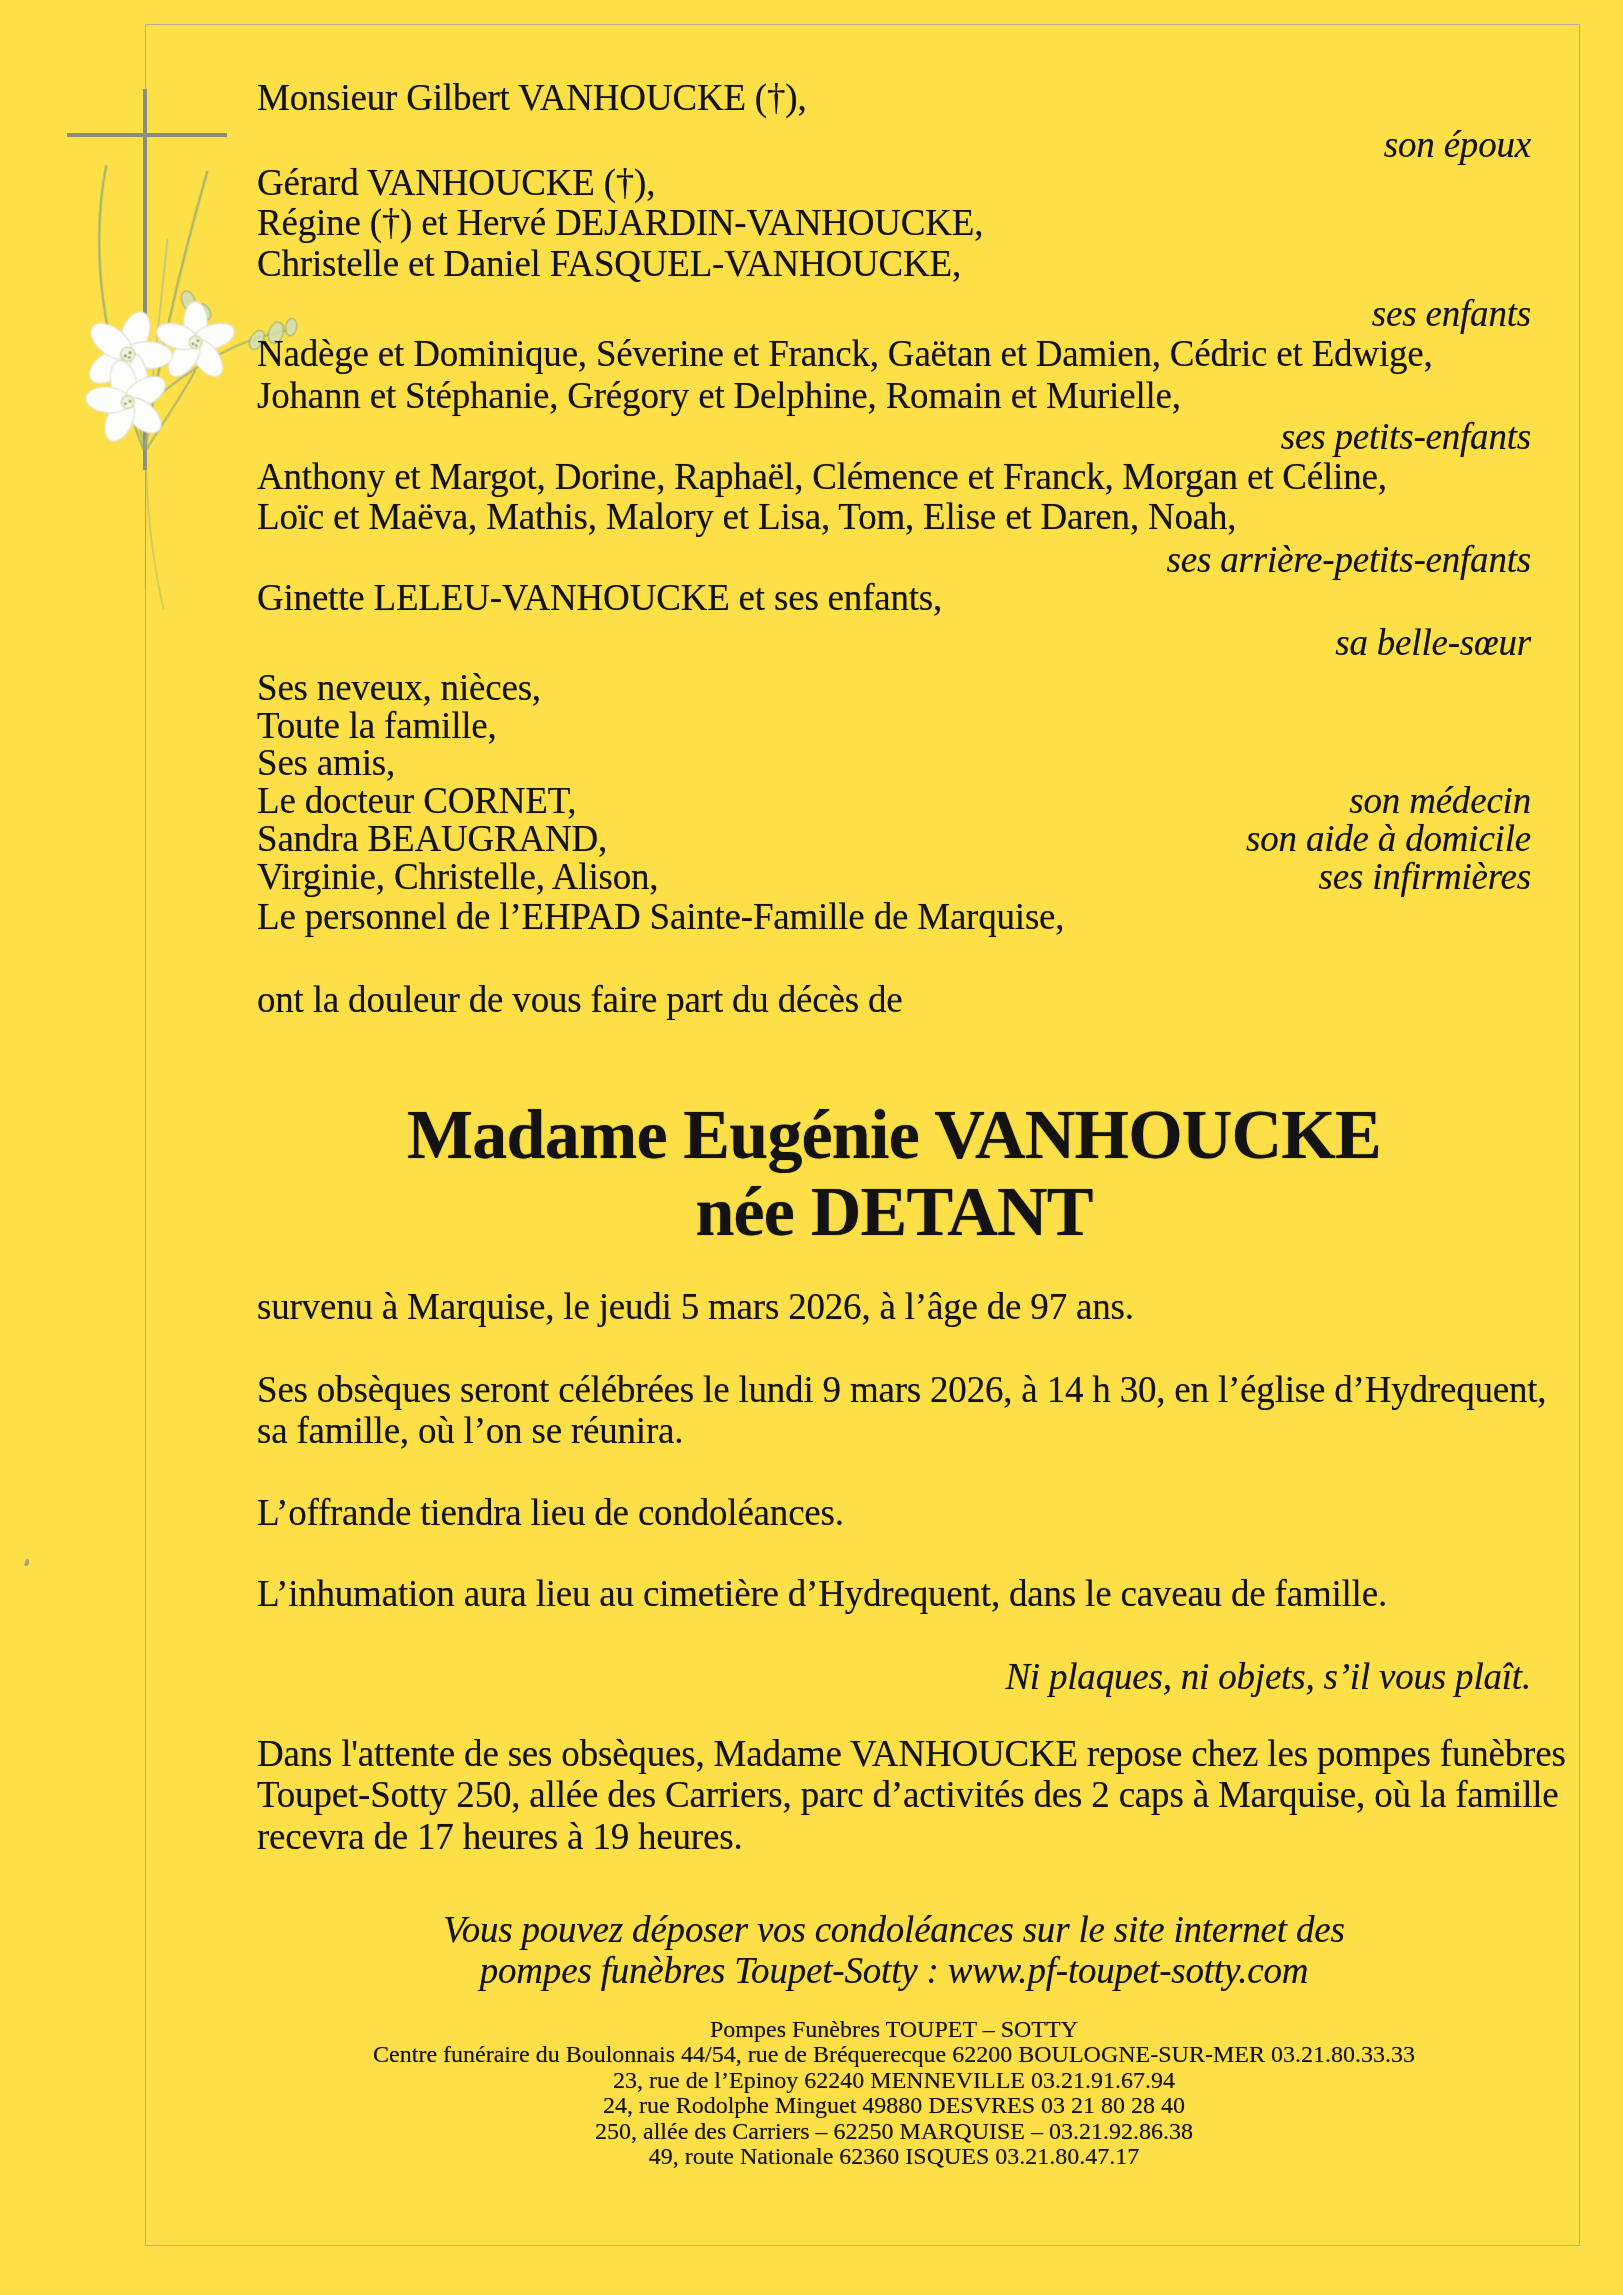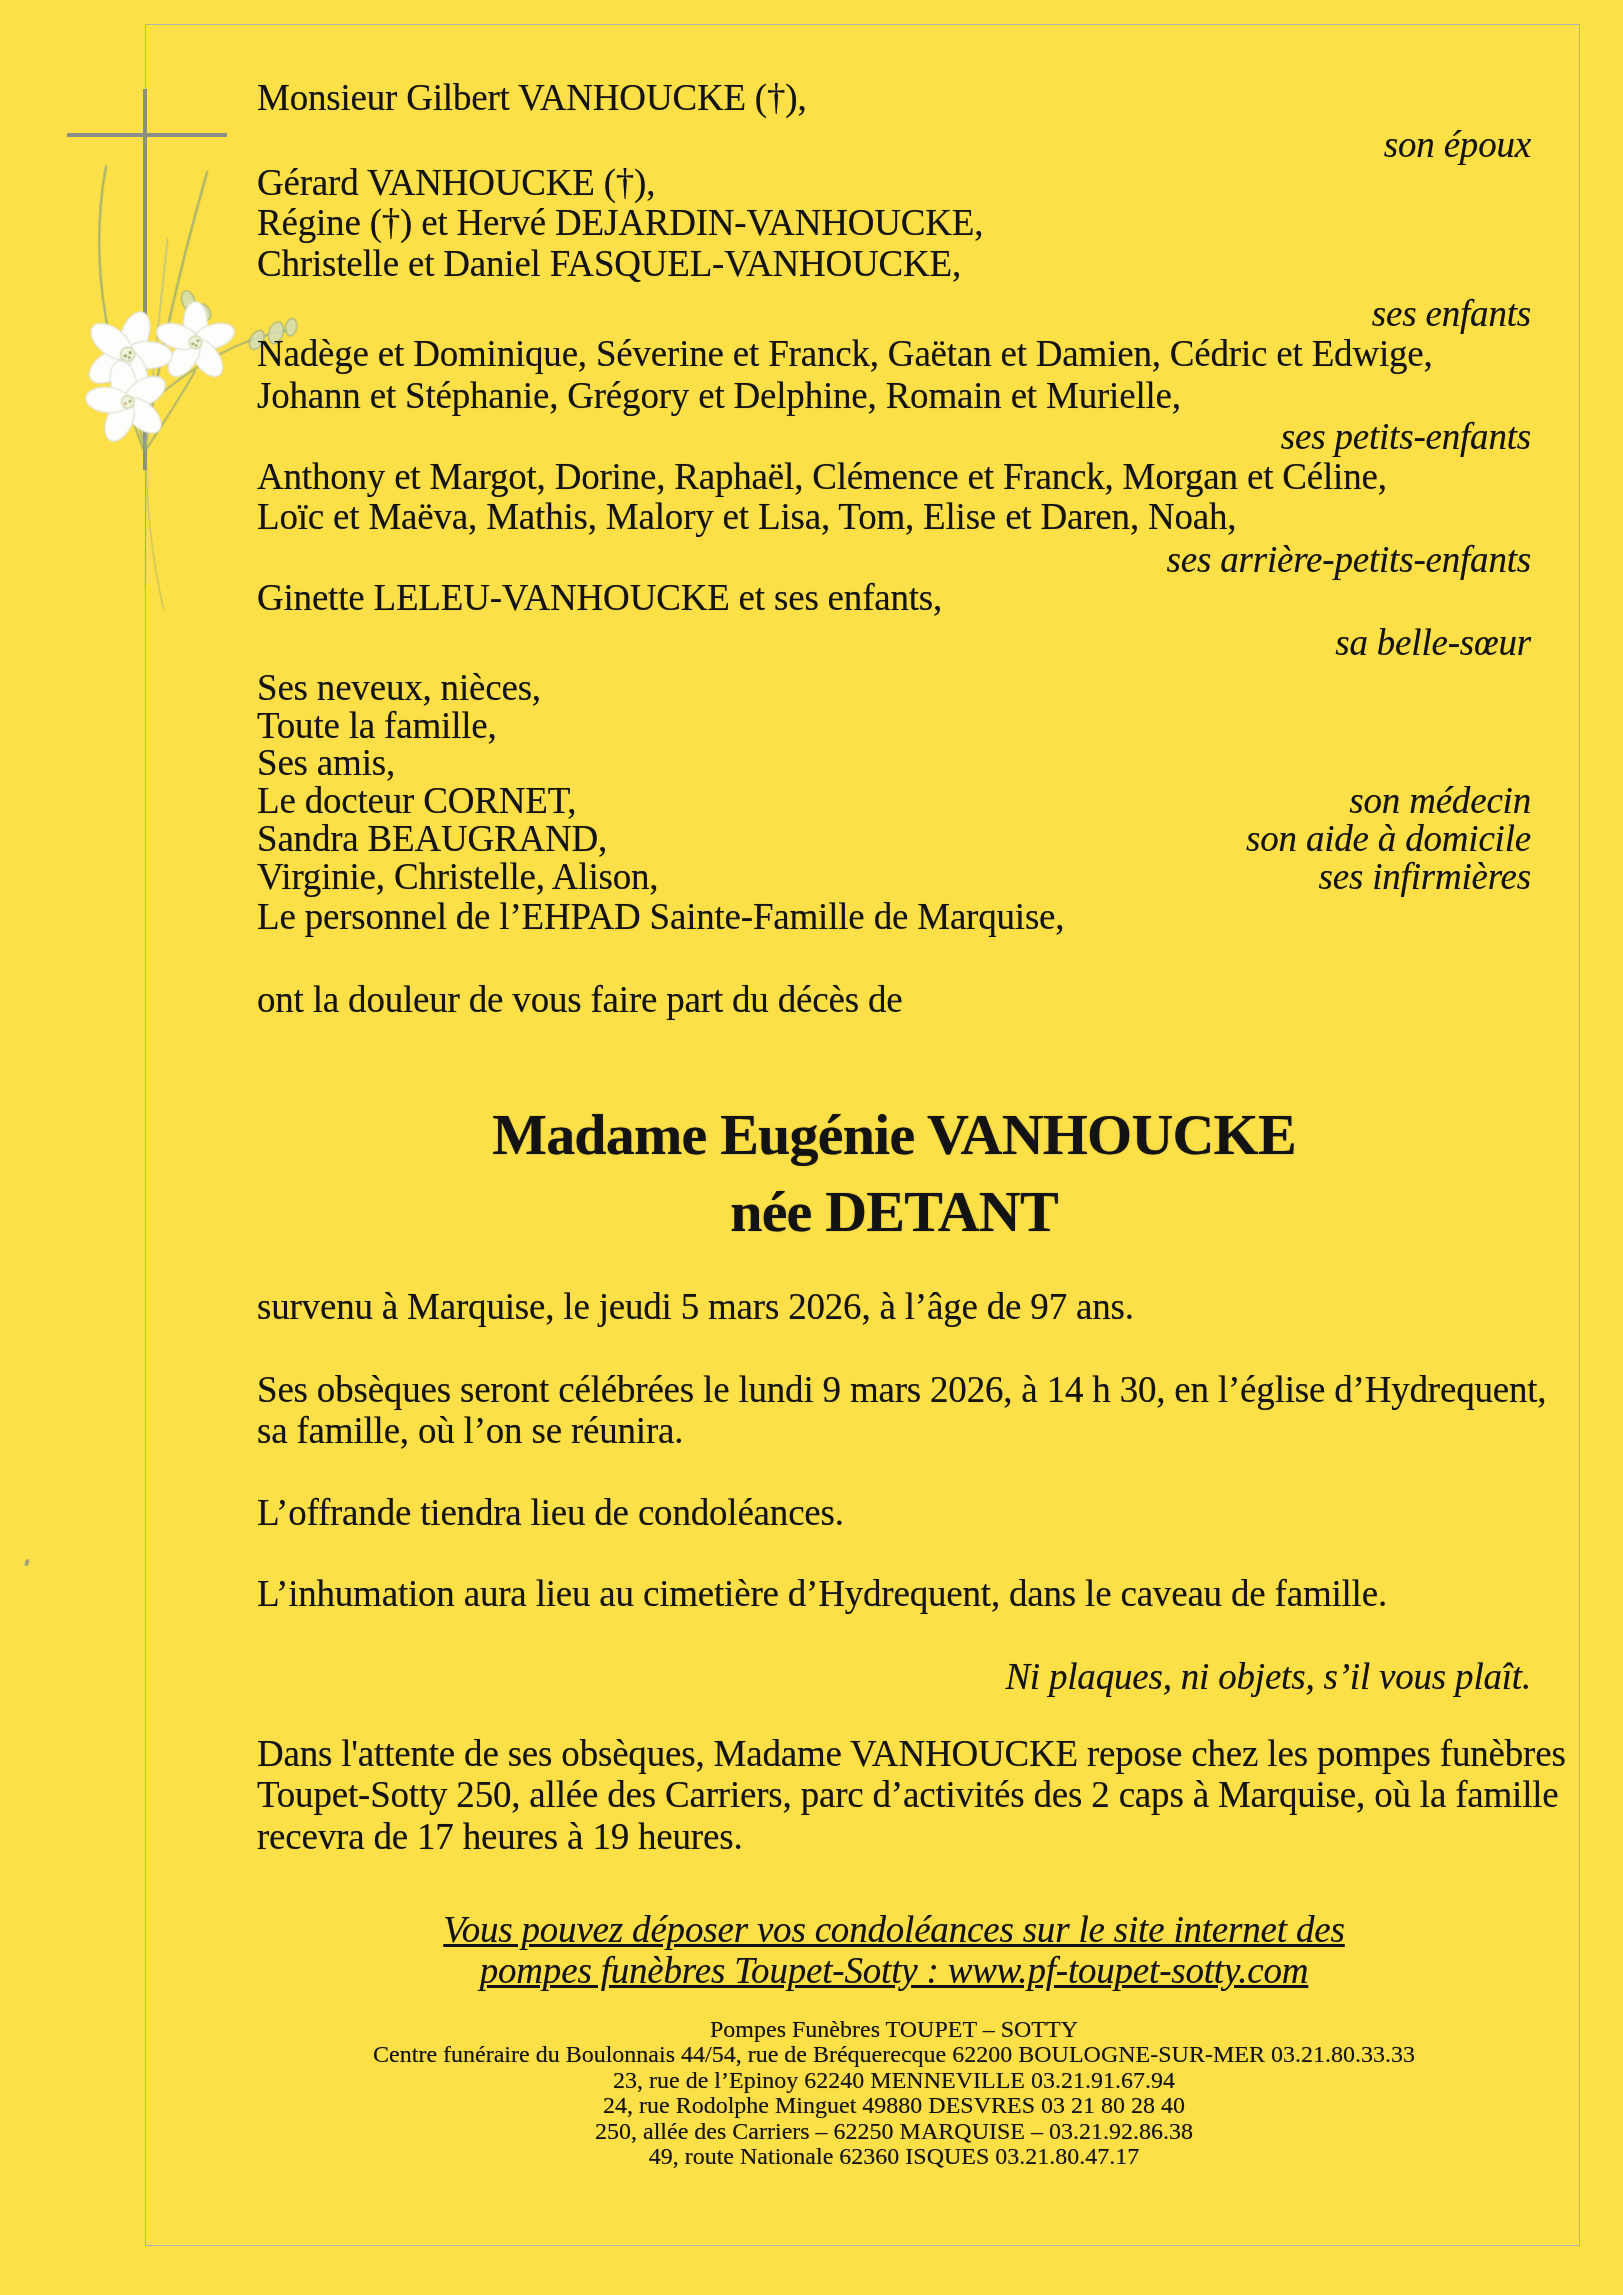--- a/index.html
+++ b/index.html
@@ -21,22 +21,22 @@
   .speck{position:absolute;left:25px;top:1559px;width:4px;height:7.2px;background:#8f8f8b;border-radius:50% 50% 50% 0;transform:rotate(12deg);opacity:.8;}
   .row{
     position:absolute;left:257px;width:1274px;
     font-size:37px;line-height:41px;letter-spacing:-0.2px;
     white-space:nowrap;
     text-shadow:0 0 0.8px rgba(10,10,10,.45);
   }
   .rel{position:absolute;right:0;top:0;font-style:italic;}
   .lbl-row{text-align:right;font-style:italic;}
   .center{text-align:center;}
-  .italic{font-style:italic;text-decoration:underline;}
-  .title{font-size:58px;line-height:73px;font-weight:bold;letter-spacing:-0.8px;text-shadow:0 0 1.2px rgba(0,0,0,.5);}
+  .italic{font-style:italic;}
+  .title{font-size:70px;line-height:73px;font-weight:bold;letter-spacing:-0.8px;text-shadow:0 0 1.2px rgba(0,0,0,.5);}
   .footer{font-size:24px;line-height:25.5px;letter-spacing:0;}
 </style>
 </head>
 <body>
 
 <div class="page">
 
   <div class="frame"></div>
   <div class="cross-v"></div>
   <div class="cross-h"></div>

